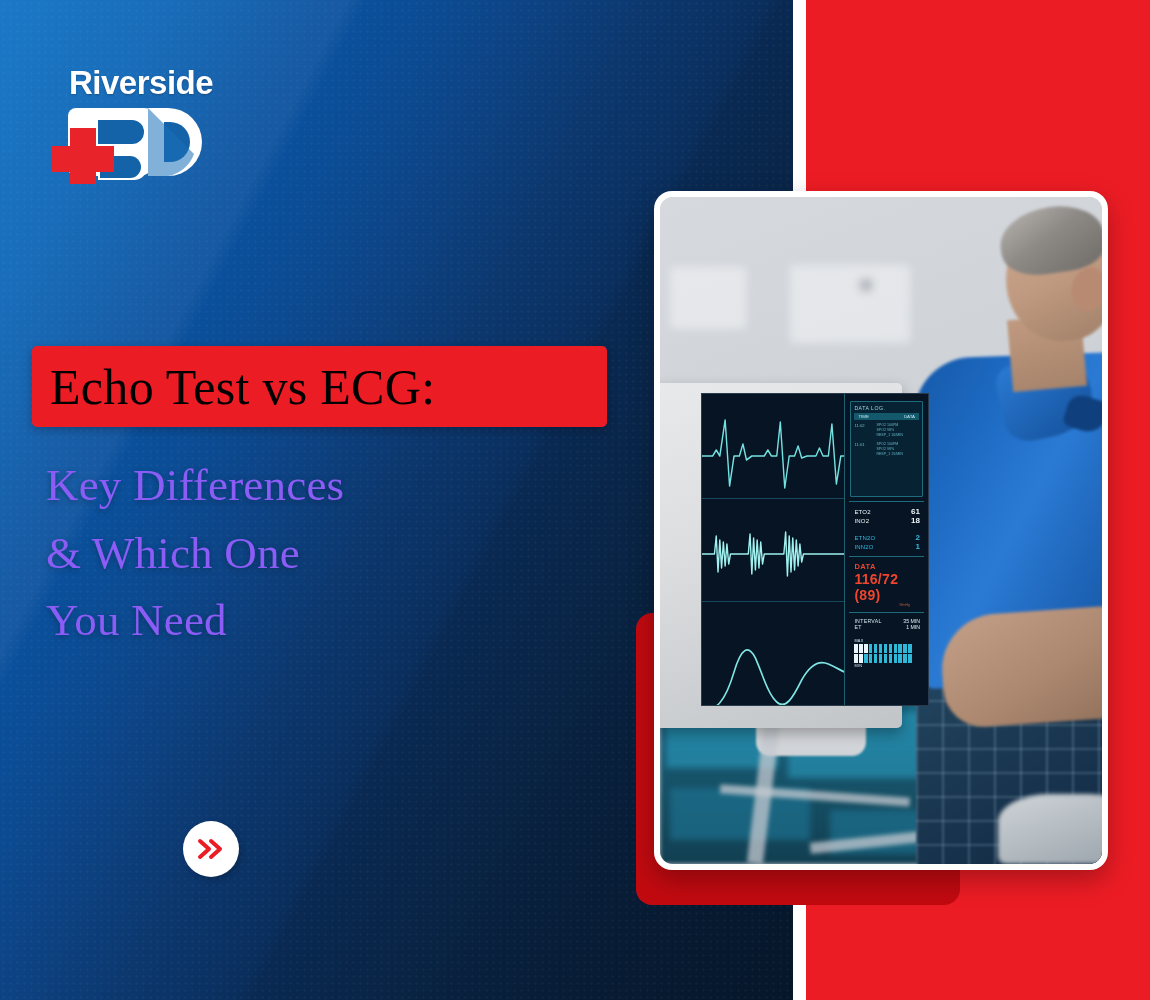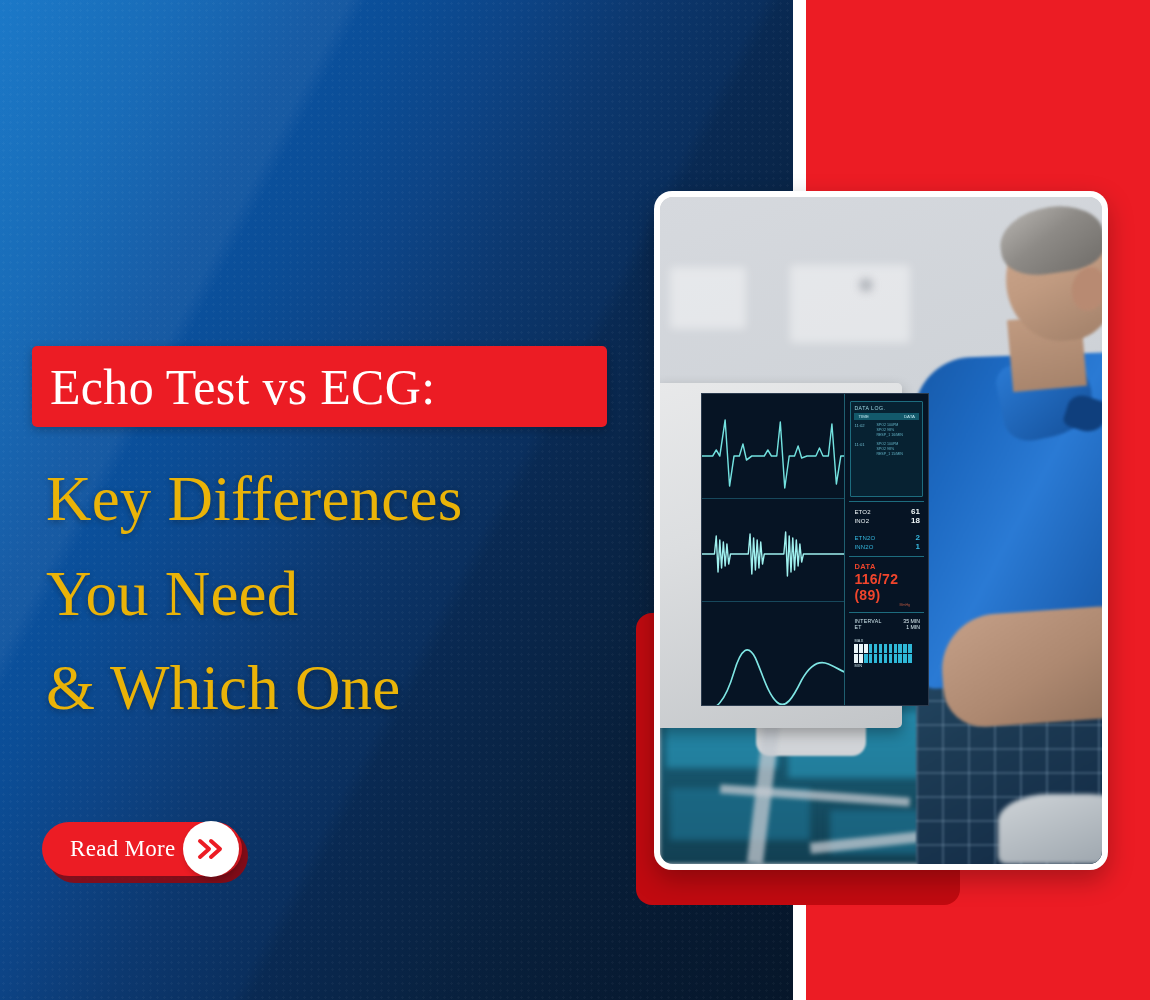--- a/index.html
+++ b/index.html
@@ -90,29 +90,29 @@
   .logo-mark { position:absolute; left:0; top:36px; width:180px; height:84px; }
 
   
   .title-band {
     position:absolute; left:32px; top:346px; width:575px; height:81px;
     background:#ec1c24; border-radius:5px;
     display:flex; align-items:center;
     box-shadow:0 3px 10px rgba(0,0,0,.25);
   }
   .title-band-text {
-    color:#ffffff; font-family:"Liberation Serif", serif;
+    color:#000000; font-family:"Liberation Serif", serif;
     font-size:50px; line-height:1; padding-left:18px; letter-spacing:.3px;
   }
 
   
   .headline {
     position:absolute; left:46px; top:452px; width:580px;
-    color:#eab308; font-family:"Liberation Serif", serif;
-    font-size:63px; line-height:1.5; letter-spacing:.2px;
+    color:#8b5cf6; font-family:"Liberation Serif", serif;
+    font-size:45px; line-height:1.5; letter-spacing:.2px;
     text-shadow:0 2px 6px rgba(0,0,0,.30);
   }
   .headline div { white-space:nowrap; }
 
   
   .cta {
     position:absolute; left:42px; top:822px;
     height:54px; width:200px;
     background:#ec1c24; border-radius:27px;
     display:flex; align-items:center;
@@ -328,34 +328,56 @@
 <div id="poster">
 
   <div class="bg-blue"></div>
   <div class="bg-sheen"></div>
   <div class="bg-sheen2"></div>
   <div class="bg-dots"></div>
   <div class="stripe-white"></div>
   <div class="bg-red"></div>
   <div class="red-accent"></div>
 
+  <div class="logo">
+    <div class="logo-word">Riverside</div>
+    <div class="logo-mark">
+      <svg width="180" height="84" viewBox="0 0 180 84">
+
+        <path d="M24 8 H92 a26 26 0 0 1 0 52 H24 Z" fill="#ffffff"></path>
+        <rect x="16" y="8" width="30" height="68" rx="8" fill="#ffffff"></rect>
+        <path d="M24 30 H90 a24 24 0 0 1 0 46 H24 Z" fill="#ffffff"></path>
+
+        <path d="M46 20 h34 a12 12 0 0 1 0 24 h-34 z" fill="#1462a8"></path>
+        <path d="M46 54 h36 a13 13 0 0 1 0 26 h-36 z" fill="#ffffff"></path>
+        <path d="M48 56 h30 a11 11 0 0 1 0 22 h-30 z" fill="#1462a8"></path>
+
+        <path d="M96 8 h20 a34 34 0 0 1 0 68 h-20 z" fill="#ffffff"></path>
+        <path d="M112 22 h6 a20 20 0 0 1 0 40 h-6 z" fill="#1462a8"></path>
+        <path d="M96 8 L142 54 a34 34 0 0 1 -26 22 h-20 z" fill="#1a6fb8" opacity=".55"></path>
+
+        <g>
+          <rect x="0" y="46" width="62" height="26" fill="#e8232a"></rect>
+          <rect x="18" y="28" width="26" height="62" fill="#e8232a"></rect>
+        </g>
+        <rect x="16" y="28" width="30" height="48" fill="#ffffff" opacity="0"></rect>
+      </svg>
+    </div>
+  </div>
 
   <div class="title-band">
     <div class="title-band-text">Echo Test vs ECG:</div>
   </div>
 
   <div class="headline">
     <div>Key Differences</div>
+    <div>&amp; Which One</div>
     <div>You Need</div>
-    <div>&amp; Which One</div>
   </div>
 
-  <div class="cta">
-    <div class="cta-label">Read More</div>
-  </div>
   <div class="cta-circle">
     <svg width="30" height="22" viewBox="0 0 30 22">
       <path d="M4 3 L13 11 L4 19" fill="none" stroke="#ec1c24" stroke-width="4" stroke-linecap="round" stroke-linejoin="round"></path>
       <path d="M15 3 L24 11 L15 19" fill="none" stroke="#ec1c24" stroke-width="4" stroke-linecap="round" stroke-linejoin="round"></path>
     </svg>
   </div>
 
   <div class="photo-card">
     <div class="photo-inner">
 

